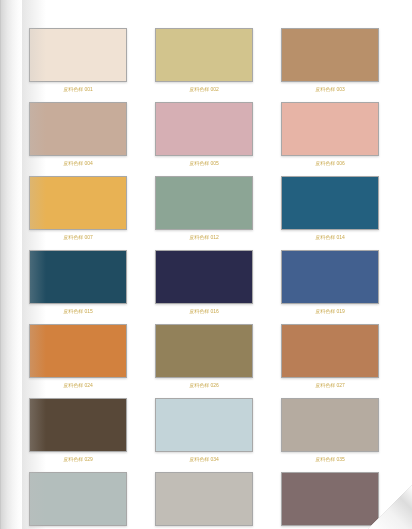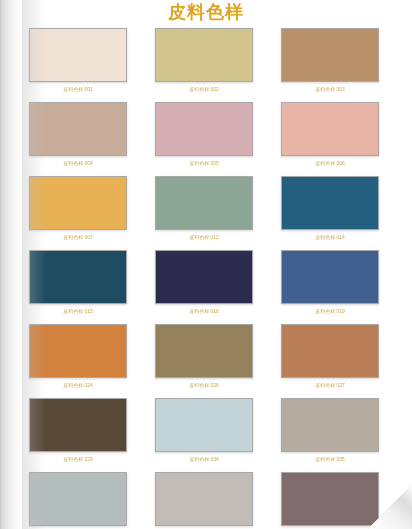--- a/index.html
+++ b/index.html
@@ -124,21 +124,20 @@
 </style>
 </head>
 <body>
 
 <div id="page">
 
   <div class="spine-soft"></div>
   <div class="spine"></div>
   <div class="spine-line"></div>
 
-  <div class="title">皮料色样</div>
 
   <div class="grid" id="swatch-grid">
       <div class="row">
         <div class="cell c0">
           <div class="chip" style="background: rgb(240, 226, 212); border-color: rgb(168, 168, 168);"></div>
           <div class="chip-label" style="color: rgb(201, 168, 76);">皮料色样 001</div>
         </div>
         <div class="cell c1">
           <div class="chip" style="background: rgb(210, 196, 141); border-color: rgb(168, 168, 168);"></div>
           <div class="chip-label" style="color: rgb(201, 168, 76);">皮料色样 002</div>

